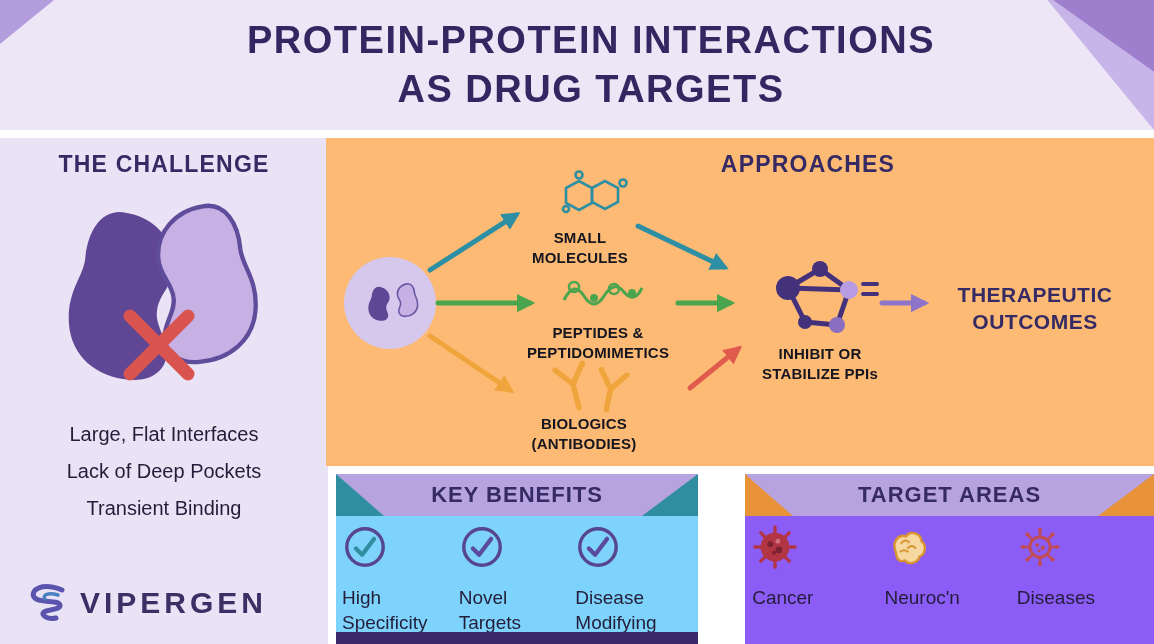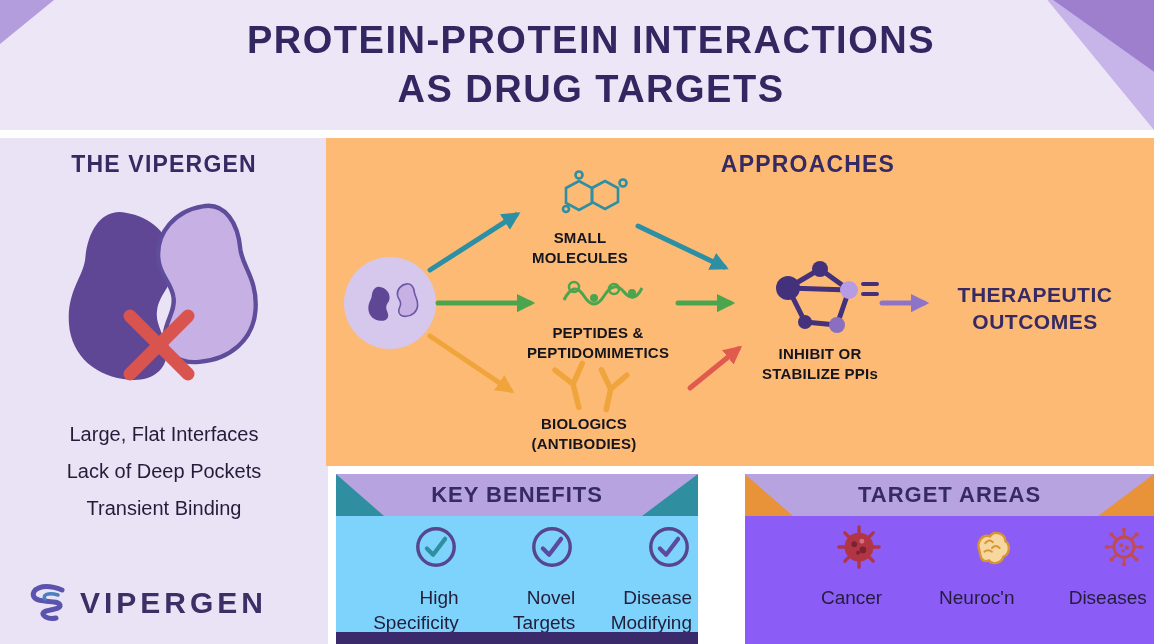--- a/index.html
+++ b/index.html
@@ -49,42 +49,42 @@
   .band { position:absolute; left:0; top:0; width:100%; height:42px; background:#b7a3e0; }
   .band h2 { width:100%; text-align:center; line-height:42px; font-size:22px; font-weight:bold;
     color:#352a63; letter-spacing:1px; }
   .band-tri { position:absolute; top:0; width:48px; height:42px; }
   .band-tri.left { left:0; clip-path:polygon(0 0,100% 100%,0 100%); }
   .band-tri.right { right:0; width:56px; clip-path:polygon(100% 0,100% 100%,0 100%); }
   .band-tri.teal { background:#2f8fa0; }
   .band-tri.orange { background:#e8923a; }
 
   .items { position:absolute; left:0; right:0; top:50px; display:flex; justify-content:space-around; padding:0 6px; }
-  .item { text-align:right; width:130px; }
+  .item { text-align:left; width:130px; }
   .item-label { margin-top:11px; font-size:19px; color:#241d3a; line-height:1.32; }
   .item-label span { display:block; }
   .bottom-bar { position:absolute; left:0; bottom:0; width:100%; height:12px; background:#3b2a6b; }
 </style>
 </head>
 <body>
 
 <div class="page">
 
   <header class="title-band">
     <div class="tri tri-tl"></div>
     <div class="tri tri-tr-light"></div>
     <div class="tri tri-tr-dark"></div>
     <h1>
       <span>PROTEIN-PROTEIN INTERACTIONS</span><br>
       <span>AS DRUG TARGETS</span>
     </h1>
   </header>
 
   <section class="panel challenge">
-    <h2 class="panel-heading">THE VIPERGEN</h2>
+    <h2 class="panel-heading">THE CHALLENGE</h2>
 
     <svg class="protein-svg" width="224" height="196" viewBox="0 0 224 196">
       <path d="M55,4 C80,8 98,28 96,52 C95,68 84,74 82,88 C80,100 88,108 90,122 C92,140 76,150 58,148 C30,146 8,128 6,100 C4,72 18,60 20,44 C22,20 34,0 55,4 Z" transform="translate(12,14) scale(1.16)" fill="#5f4796"></path>
       <path d="M55,4 C80,8 98,28 96,52 C95,68 84,74 82,88 C80,100 88,108 90,122 C92,140 76,150 58,148 C30,146 8,128 6,100 C4,72 18,60 20,44 C22,20 34,0 55,4 Z" transform="translate(212,8) scale(-1.08,1.08)" fill="#c6b0e4" stroke="#5f4c9a" stroke-width="4"></path>
       <g stroke="#d9534f" stroke-width="13" stroke-linecap="round">
         <line x1="80" y1="122" x2="138" y2="180"></line>
         <line x1="138" y1="122" x2="80" y2="180"></line>
       </g>
     </svg>
 

